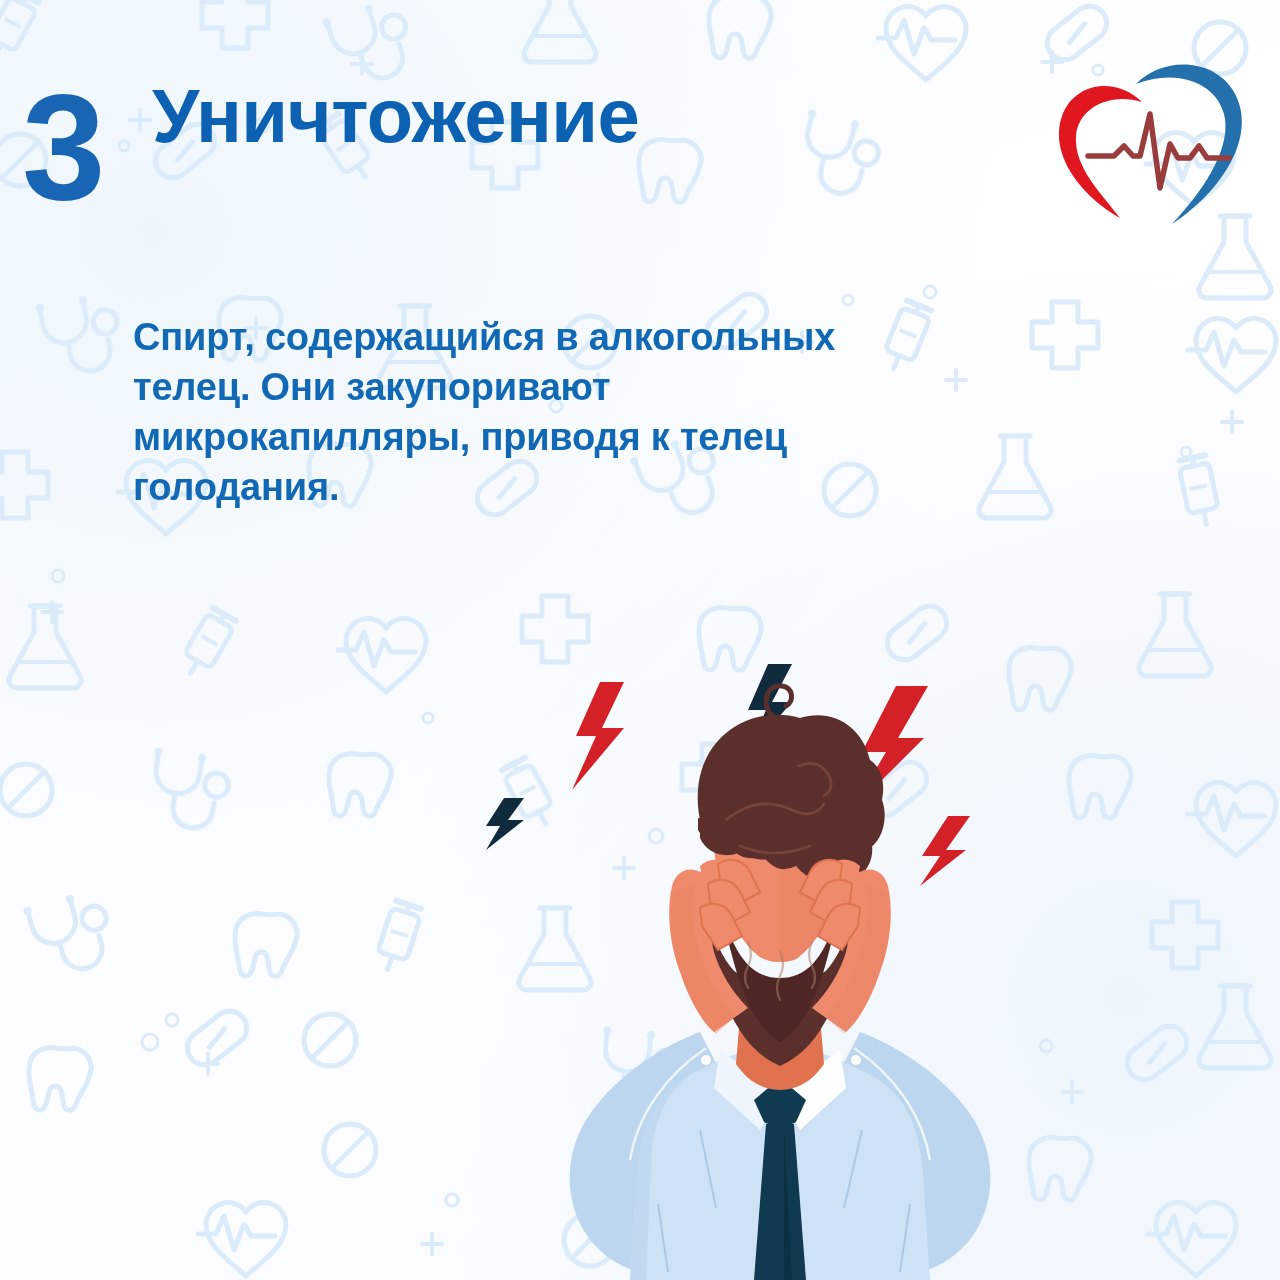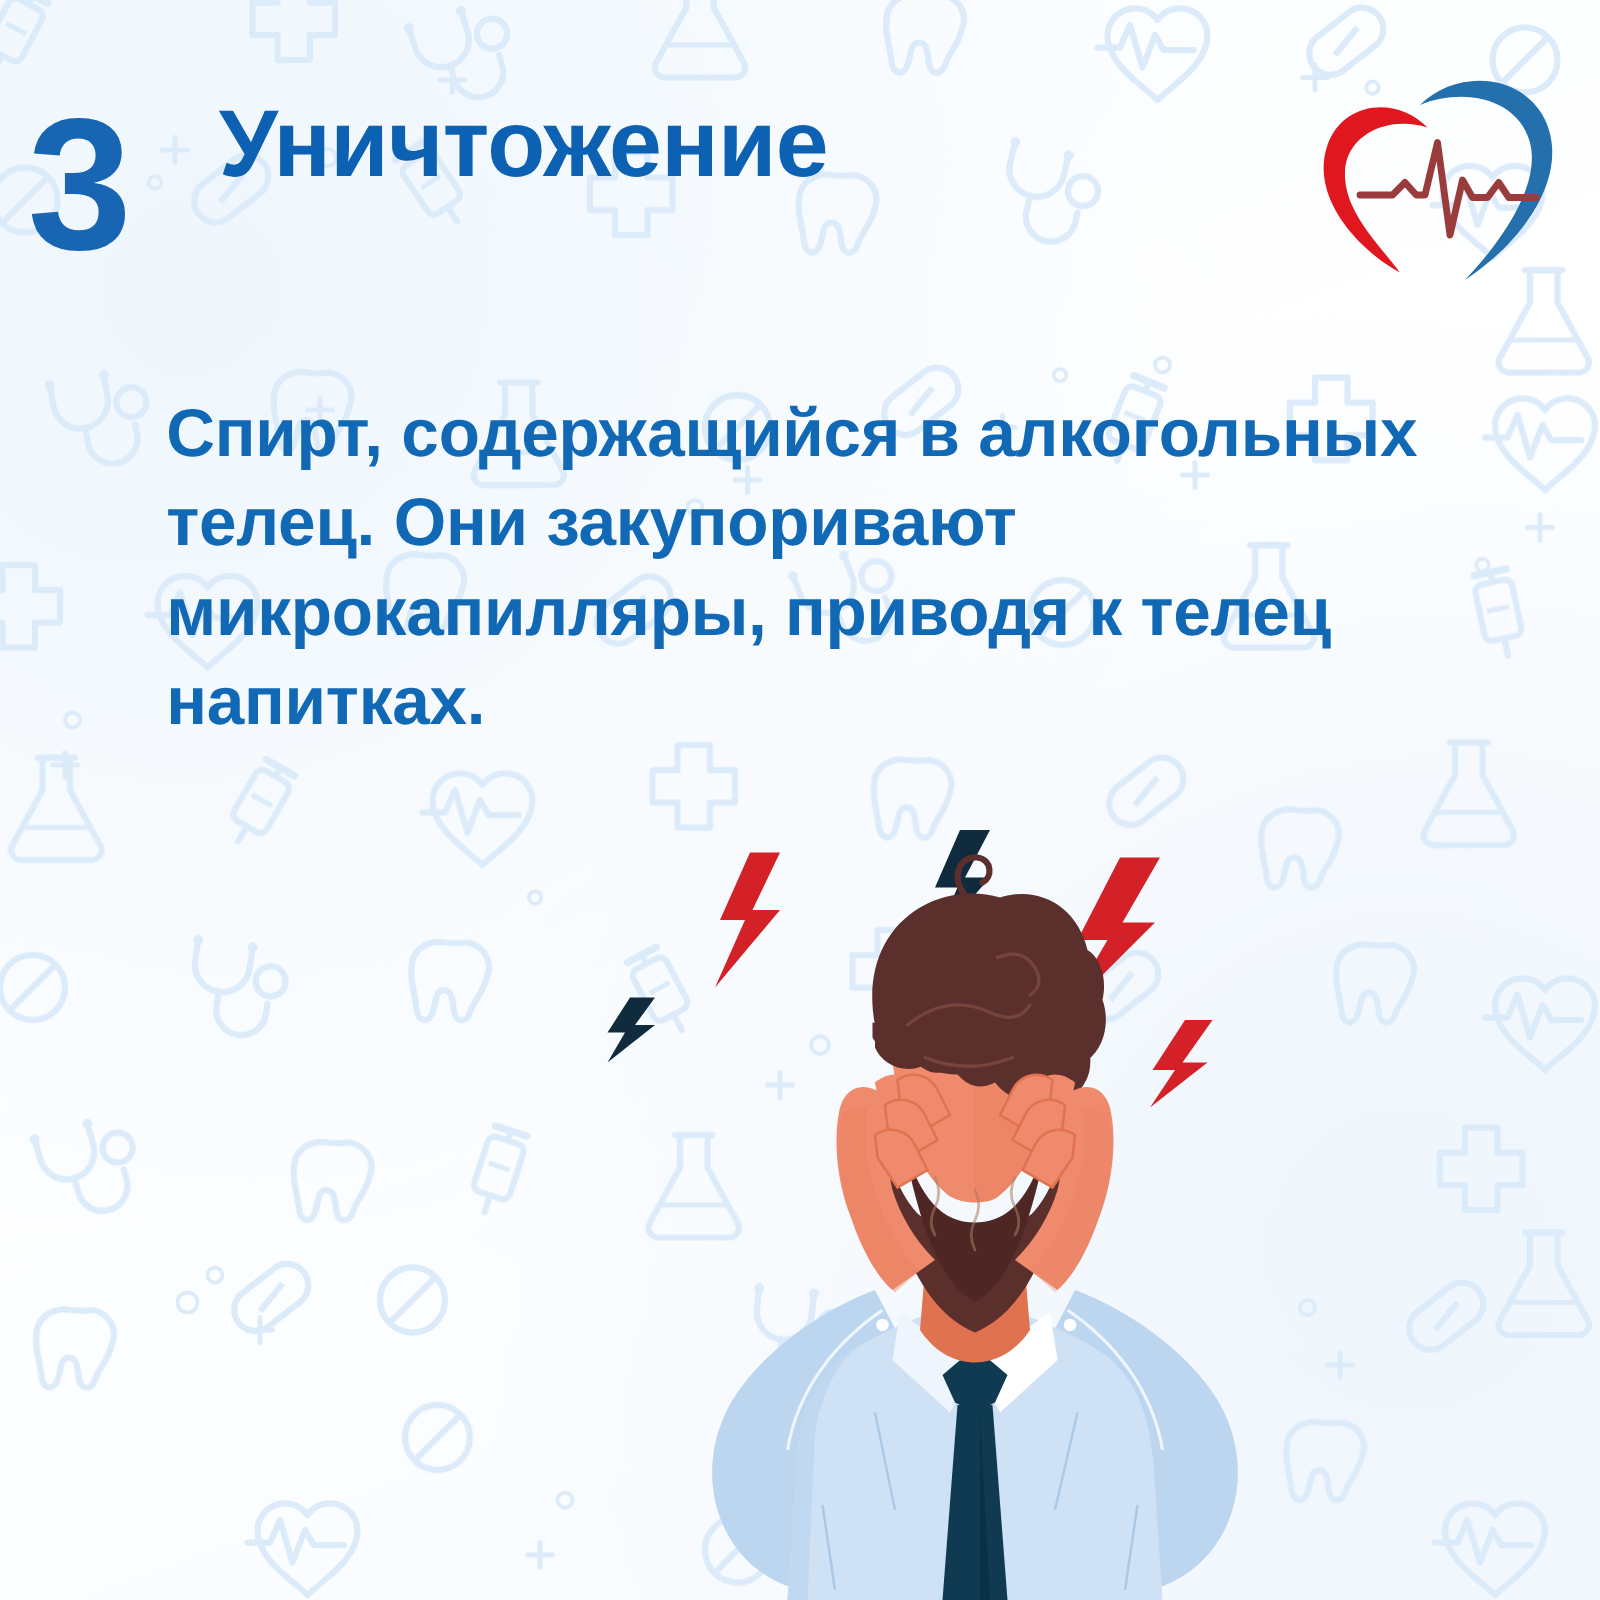--- a/index.html
+++ b/index.html
@@ -48,21 +48,21 @@
     left: 22px;
     top: 72px;
     font-size: 150px;
     font-weight: 700;
     line-height: 1;
     color: #1765b3;
     letter-spacing: -2px;
   }
   .title-block {
     position: absolute;
-    left: 175px;
+    left: 152px;
     top: 76px;
     width: 860px;
   }
   .title-line {
     font-size: 76px;
     font-weight: 700;
     line-height: 1.04;
     color: #0c61b2;
     letter-spacing: -0.5px;
     white-space: nowrap;
@@ -80,21 +80,21 @@
 
   
   .body-text {
     position: absolute;
     left: 133px;
     top: 312px;
     width: 1130px;
     z-index: 5;
   }
   .body-line {
-    font-size: 54px;
+    font-size: 38px;
     font-weight: 700;
     line-height: 1.32;
     color: #1169b5;
     letter-spacing: -0.2px;
     white-space: nowrap;
   }
 
   
   .illustration {
     position: absolute;
@@ -294,21 +294,21 @@
     <path d="M92 36 C120 8 170 10 190 44 C214 86 180 142 128 176
              C164 138 188 96 180 66 C170 30 126 22 92 36 Z" fill="#2470ac"></path>
 
     <path d="M44 108 h26 l10 -10 l9 10 h7 l10 -42 l10 74 l10 -44 l8 14 h12 l9 -12 l8 12 h22" fill="none" stroke="#9a3c3c" stroke-width="5.5" stroke-linecap="round" stroke-linejoin="round"></path>
   </svg>
 
   <div class="body-text">
     <div class="body-line">Спирт, содержащийся в алкогольных</div>
     <div class="body-line">телец. Они закупоривают</div>
     <div class="body-line">микрокапилляры, приводя к телец</div>
-    <div class="body-line">напитках.</div>
+    <div class="body-line">голодания.</div>
   </div>
 
   <svg class="illustration" viewBox="0 0 760 620" aria-hidden="true">
 
     <g>
       <path d="M200 22 L176 76 L196 76 L172 130 L224 68 L202 68 L224 22 Z" fill="#d42027"></path>
       <path d="M368 4 L348 50 L366 50 L348 92 L392 42 L372 42 L392 4 Z" fill="#0f2b3d"></path>
       <path d="M496 26 L462 92 L486 92 L452 150 L524 78 L498 78 L528 26 Z" fill="#d42027"></path>
       <path d="M104 138 L86 166 L100 166 L86 190 L124 160 L108 160 L124 138 Z" fill="#0f2b3d"></path>
       <path d="M548 156 L522 196 L540 196 L520 226 L566 190 L546 190 L570 156 Z" fill="#d42027"></path>

